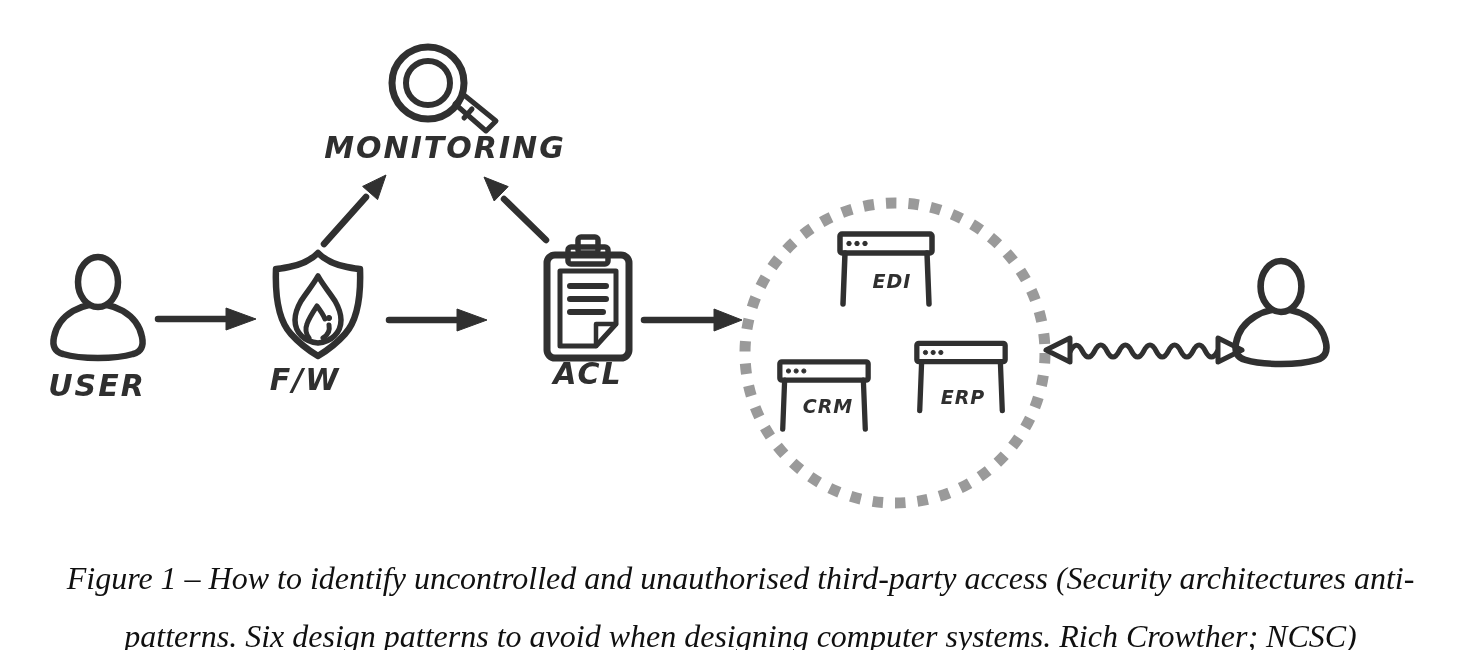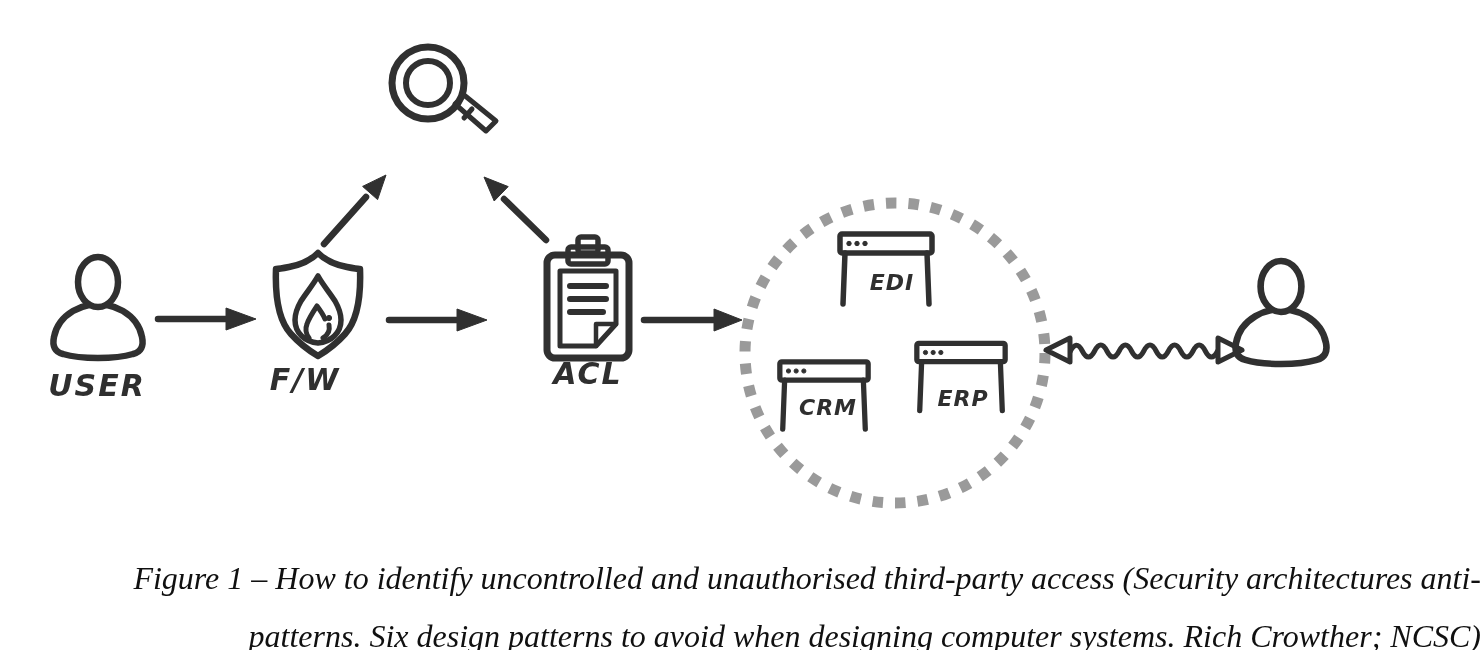--- a/index.html
+++ b/index.html
@@ -7,22 +7,22 @@
           font-family:"DejaVu Sans",sans-serif;}
   .abs{position:absolute;}
   svg{display:block;overflow:visible;}
   .ink{stroke:#303030;fill:none;stroke-linecap:round;stroke-linejoin:round;}
   .fillink{fill:#303030;stroke:#303030;stroke-linejoin:round;}
   .openhead{fill:#ffffff;stroke:#303030;stroke-width:5;stroke-linejoin:round;}
   .hand{position:absolute;transform:translateX(-50%);white-space:nowrap;
         font-family:"DejaVu Sans",sans-serif;font-style:italic;font-weight:bold;
         color:#2f2f2f;letter-spacing:2px;line-height:1.1;}
   .hand-lg{font-size:30px;}
-  .hand-sm{font-size:22px;letter-spacing:1px;}
-  .caption-line{position:absolute;left:0;right:0;text-align:right;
+  .hand-sm{font-size:19px;letter-spacing:1px;}
+  .caption-line{position:absolute;left:0;right:0;text-align:center;
         font-family:"Liberation Serif",serif;font-style:italic;
         font-size:32px;color:#101010;white-space:nowrap;}
 </style>
 </head>
 <body>
 
 <div id="canvas">
 
   <svg class="abs" style="left:48px;top:255px" width="100" height="108" viewBox="0 0 100 108">
     <ellipse cx="50" cy="27" rx="20" ry="25" class="ink" stroke-width="6.5"></ellipse>
@@ -53,20 +53,21 @@
     <line x1="84" y1="82" x2="42" y2="41" class="ink" stroke-width="6.5"></line>
     <polygon points="22,19 46.2,28.6 32.2,43" class="fillink"></polygon>
   </svg>
 
   <svg class="abs" style="left:385px;top:38px" width="120" height="95" viewBox="0 0 120 95">
     <circle cx="43" cy="45" r="36" class="ink" stroke-width="7"></circle>
     <circle cx="43" cy="45" r="22" class="ink" stroke-width="6"></circle>
     <polygon points="70,66 79,57 111,83 101,93" class="ink" stroke-width="5"></polygon>
     <line x1="87" y1="71" x2="79" y2="80" class="ink" stroke-width="5"></line>
   </svg>
+  <div class="hand hand-lg" style="left:445px;top:131px">MONITORING</div>
 
   <svg class="abs" style="left:384px;top:300px" width="108" height="40" viewBox="0 0 108 40">
     <line x1="5" y1="20" x2="74" y2="20" class="ink" stroke-width="6.5"></line>
     <polygon points="103,20 73,9 73,31" class="fillink"></polygon>
   </svg>
 
   <svg class="abs" style="left:542px;top:234px" width="92" height="130" viewBox="0 0 92 130">
     <rect x="5" y="21" width="82" height="103" rx="8" class="ink" stroke-width="7"></rect>
     <rect x="36" y="3" width="20" height="16" rx="3" class="ink" stroke-width="5.5"></rect>
     <rect x="26" y="13" width="40" height="17" rx="3" class="ink" stroke-width="5.5"></rect>

